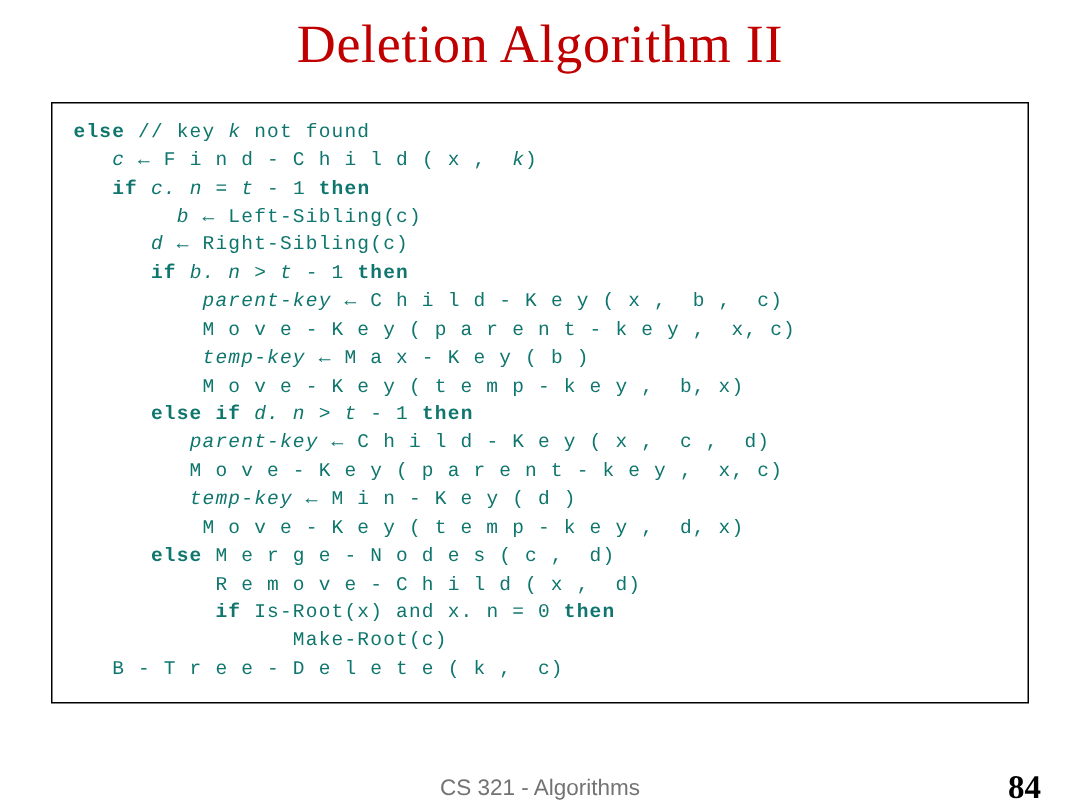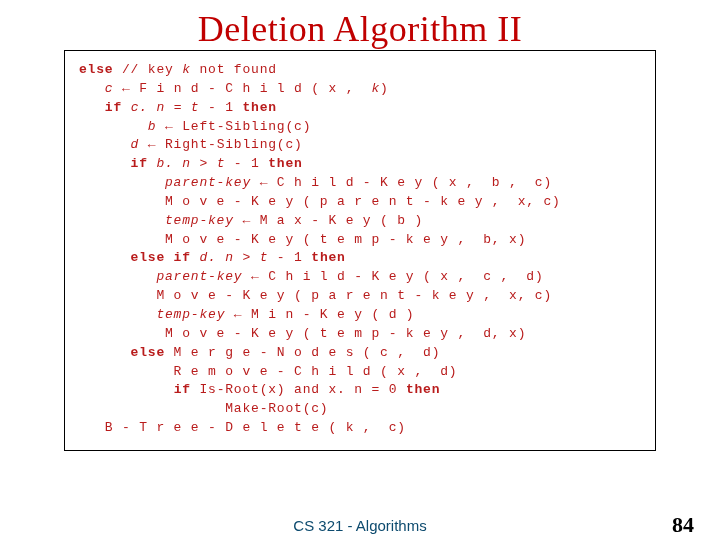--- a/index.html
+++ b/index.html
@@ -15,45 +15,45 @@
     position: relative;
     width: 720px;
     height: 540px;
     box-sizing: border-box;
   }
   .title {
     text-align: center;
     color: #c00000;
     font-size: 36px;
     font-weight: normal;
-    margin: 8px 0 0 0;
+    margin: 8px 0 18px 0;
     letter-spacing: 0.5px;
   }
   .codebox {
-    margin: 0 64px;
+    margin: 0 34px;
     border: 1px solid #000;
     padding: 10px 14px 12px 14px;
     font-family: "Courier New", monospace;
     font-size: 13px;
     line-height: 1.45;
     letter-spacing: 0.8px;
-    color: #b91c1c;
+    color: #0f766e;
     white-space: pre;
   }
   .codebox .kw { font-weight: bold; }
   .codebox .it { font-style: italic; }
   .footer {
     position: absolute;
     bottom: 14px;
     left: 0;
     right: 0;
     text-align: center;
     font-family: Arial, sans-serif;
     font-size: 15px;
-    color: #0c4a6e;
+    color: #737373;
   }
   .pagenum {
     position: absolute;
     bottom: 10px;
     right: 26px;
     font-family: Liberation Serif, serif;
     font-size: 22px;
     font-weight: bold;
     color: #000;
   }

